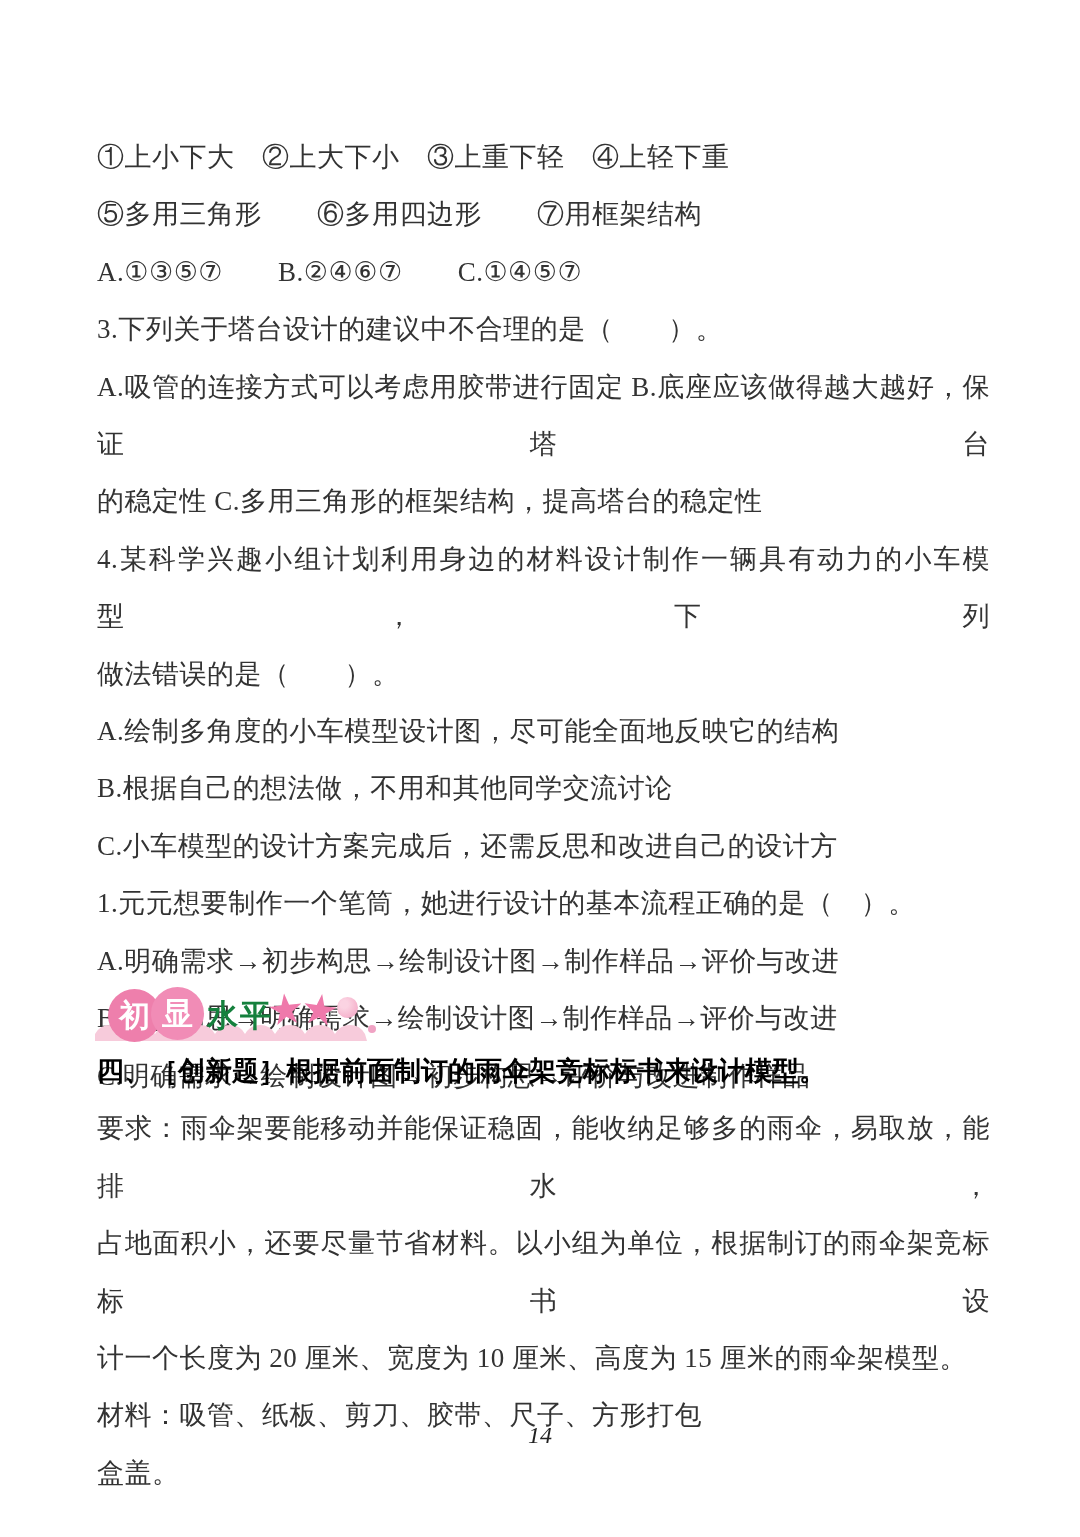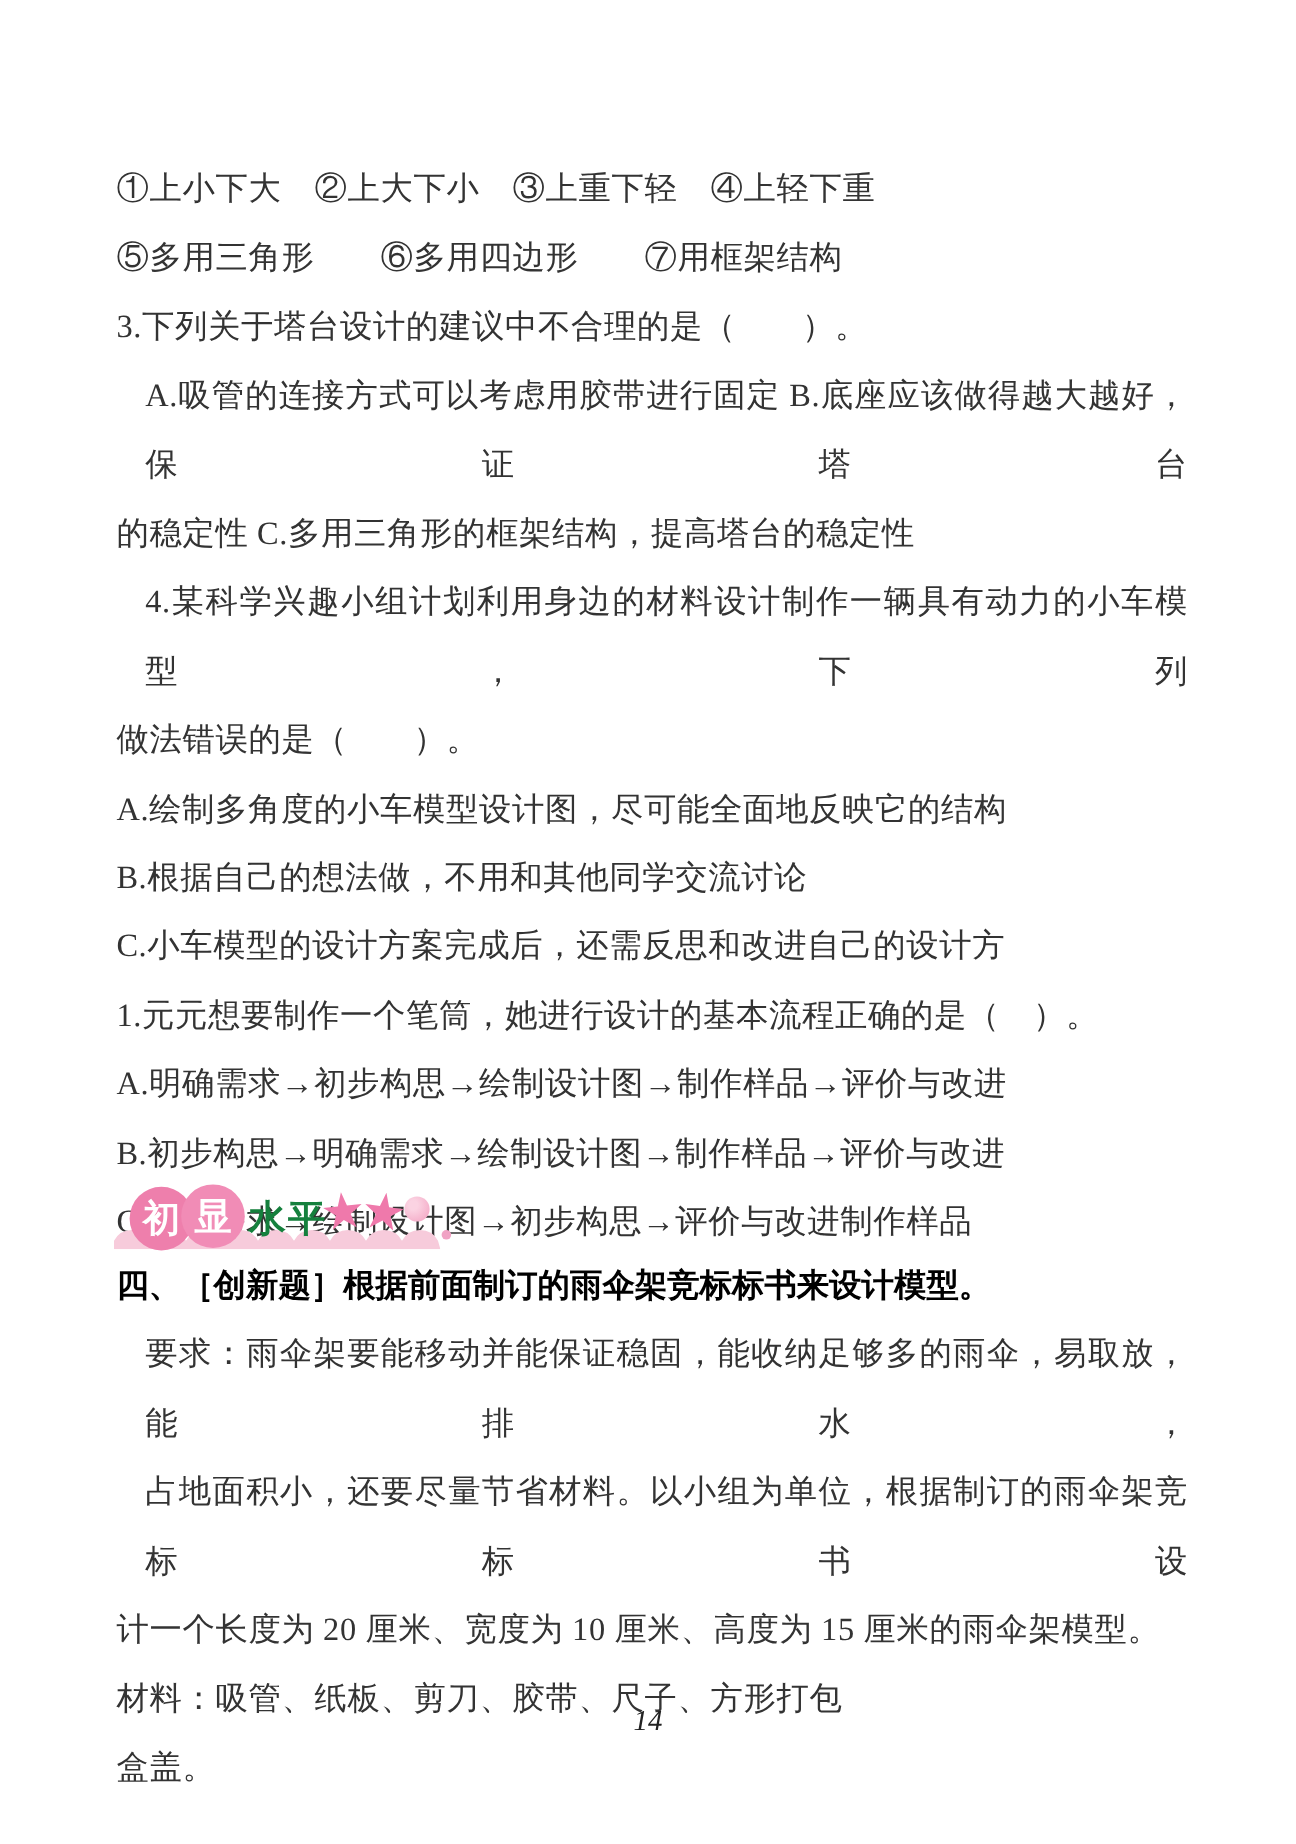--- a/index.html
+++ b/index.html
@@ -19,21 +19,20 @@
   .textblock p {
     margin:0;
     font-size:27px;
     line-height:57.4px;
     letter-spacing:0.5px;
     white-space:pre-wrap;
   }
   .textblock p.full {
     text-align:justify;
     text-align-last:justify;
-    margin-left:24px;
   }
   #block-questions { top:129px; }
   #block-section4 { top:1043px; }
   #block-section4 .heading {
     font-family:Liberation Sans, sans-serif;
     font-weight:bold;
     color:#000000;
     letter-spacing:0px;
   }
   
@@ -75,20 +74,21 @@
   }
 </style>
 </head>
 <body>
 
 <div class="page">
 
   <div class="textblock" id="block-questions">
     <p>①上小下大　②上大下小　③上重下轻　④上轻下重</p>
     <p>⑤多用三角形　　⑥多用四边形　　⑦用框架结构</p>
+    <p>A.①③⑤⑦　　B.②④⑥⑦　　C.①④⑤⑦</p>
     <p>3.下列关于塔台设计的建议中不合理的是（　　）。</p>
     <p class="full">A.吸管的连接方式可以考虑用胶带进行固定 B.底座应该做得越大越好，保证塔台</p>
     <p>的稳定性 C.多用三角形的框架结构，提高塔台的稳定性</p>
     <p class="full">4.某科学兴趣小组计划利用身边的材料设计制作一辆具有动力的小车模型，下列</p>
     <p>做法错误的是（　　）。</p>
     <p>A.绘制多角度的小车模型设计图，尽可能全面地反映它的结构</p>
     <p>B.根据自己的想法做，不用和其他同学交流讨论</p>
     <p>C.小车模型的设计方案完成后，还需反思和改进自己的设计方</p>
     <p>1.元元想要制作一个笔筒，她进行设计的基本流程正确的是（　）。</p>
     <p>A.明确需求→初步构思→绘制设计图→制作样品→评价与改进</p>

